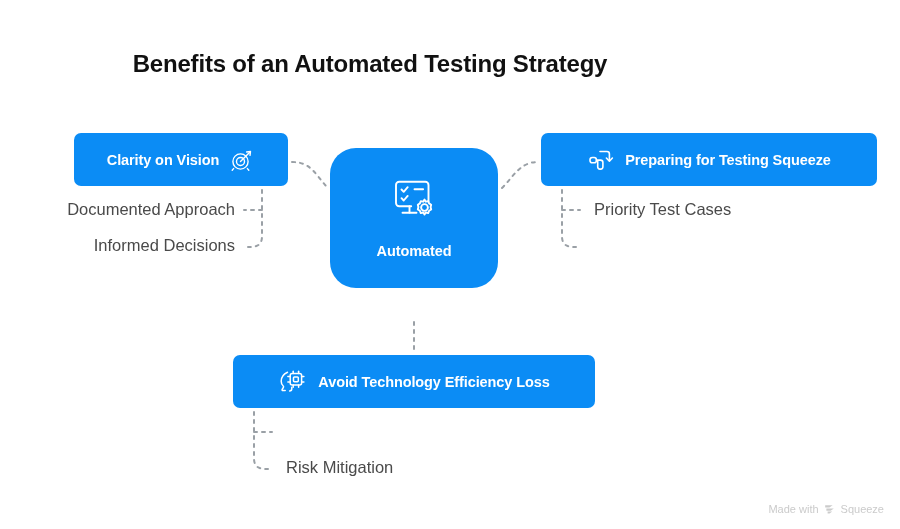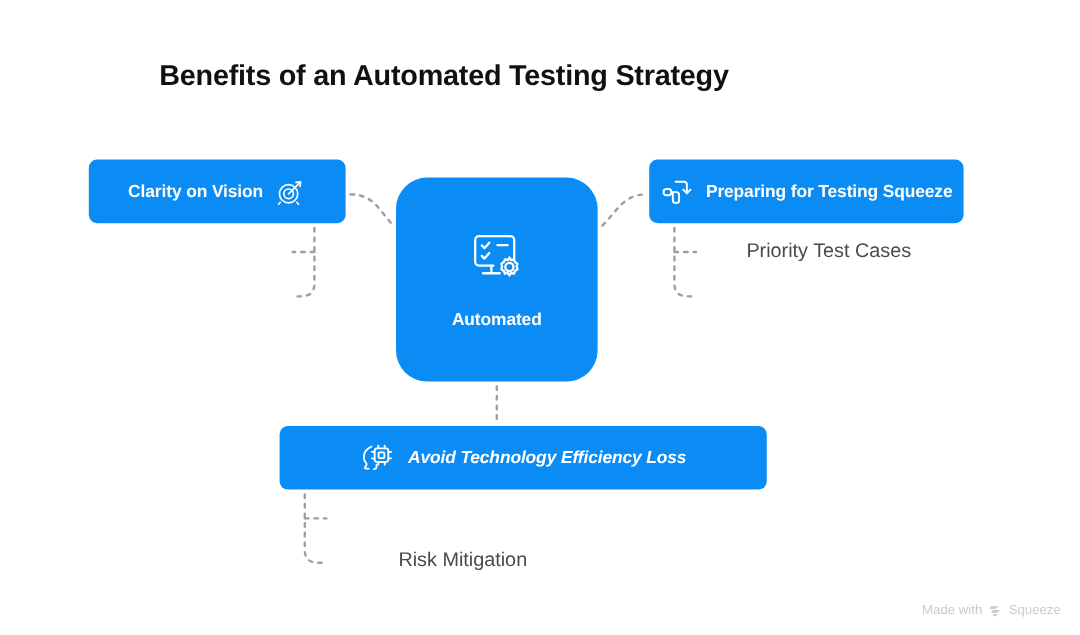--- a/index.html
+++ b/index.html
@@ -81,38 +81,37 @@
 
   #node-clarity {
     left: 74px;
     top: 133px;
     width: 214px;
     height: 53px;
   }
   #node-squeeze {
     left: 541px;
     top: 133px;
-    width: 262px;
+    width: 336px;
     height: 53px;
   }
   #node-efficiency {
     left: 233px;
     top: 355px;
-    width: 406px;
+    width: 362px;
     height: 53px;
-    font-style: italic;
   }
 
   
   #node-center {
     position: absolute;
     left: 330px;
     top: 148px;
     width: 168px;
-    height: 170px;
+    height: 140px;
     background: #0b8cf5;
     border-radius: 26px;
     display: flex;
     flex-direction: column;
     align-items: center;
     justify-content: center;
     gap: 14px;
     color: #ffffff;
   }
   #node-center .center-label {
@@ -128,24 +127,24 @@
     position: absolute;
     font-size: 16.5px;
     color: #4a4a4a;
     white-space: nowrap;
   }
   .sub-right   { text-align: right; }
   .sub-left    { text-align: left; }
 
   #sub-documented   { right: 665px; top: 200px; }
   #sub-informed     { right: 665px; top: 236px; }
-  #sub-priority     { left: 622px;  top: 200px; }
+  #sub-priority     { left: 594px;  top: 200px; }
   #sub-critical     { left: 594px;  top: 236px; }
   #sub-customized   { left: 286px;  top: 422px; }
-  #sub-risk         { left: 286px;  top: 458px; margin-left: 46px; }
+  #sub-risk         { left: 286px;  top: 458px; }
 
   
   #watermark {
     position: absolute;
     right: 16px;
     bottom: 14px;
     display: flex;
     align-items: center;
     gap: 5px;
     color: #cbcbcb;
@@ -239,20 +238,22 @@
         <path d="M20.6 19.3 V17"></path>
         <path d="M23.6 8.6 h2.3"></path>
         <path d="M23.6 14 h2.3"></path>
         <path d="M9.9 8.6 h2.3"></path>
         <path d="M9.9 14 h2.3"></path>
       </svg>
     </span>
     <span class="pill-label">Avoid Technology Efficiency Loss</span>
   </div>
 
+  <div class="sub-item sub-right" id="sub-documented">Documented Approach</div>
+  <div class="sub-item sub-right" id="sub-informed">Informed Decisions</div>
 
   <div class="sub-item sub-left" id="sub-priority">Priority Test Cases</div>
 
   <div class="sub-item sub-left" id="sub-risk">Risk Mitigation</div>
 
   <div id="watermark">
     <span>Made with</span>
     <span class="wm-logo">
       <svg width="12" height="12" viewBox="0 0 12 12" fill="#cbcbcb">
         <path d="M1.2 2.2 L8.6 2.2 L5.4 4.6 L1.2 4.6 Z"></path>

